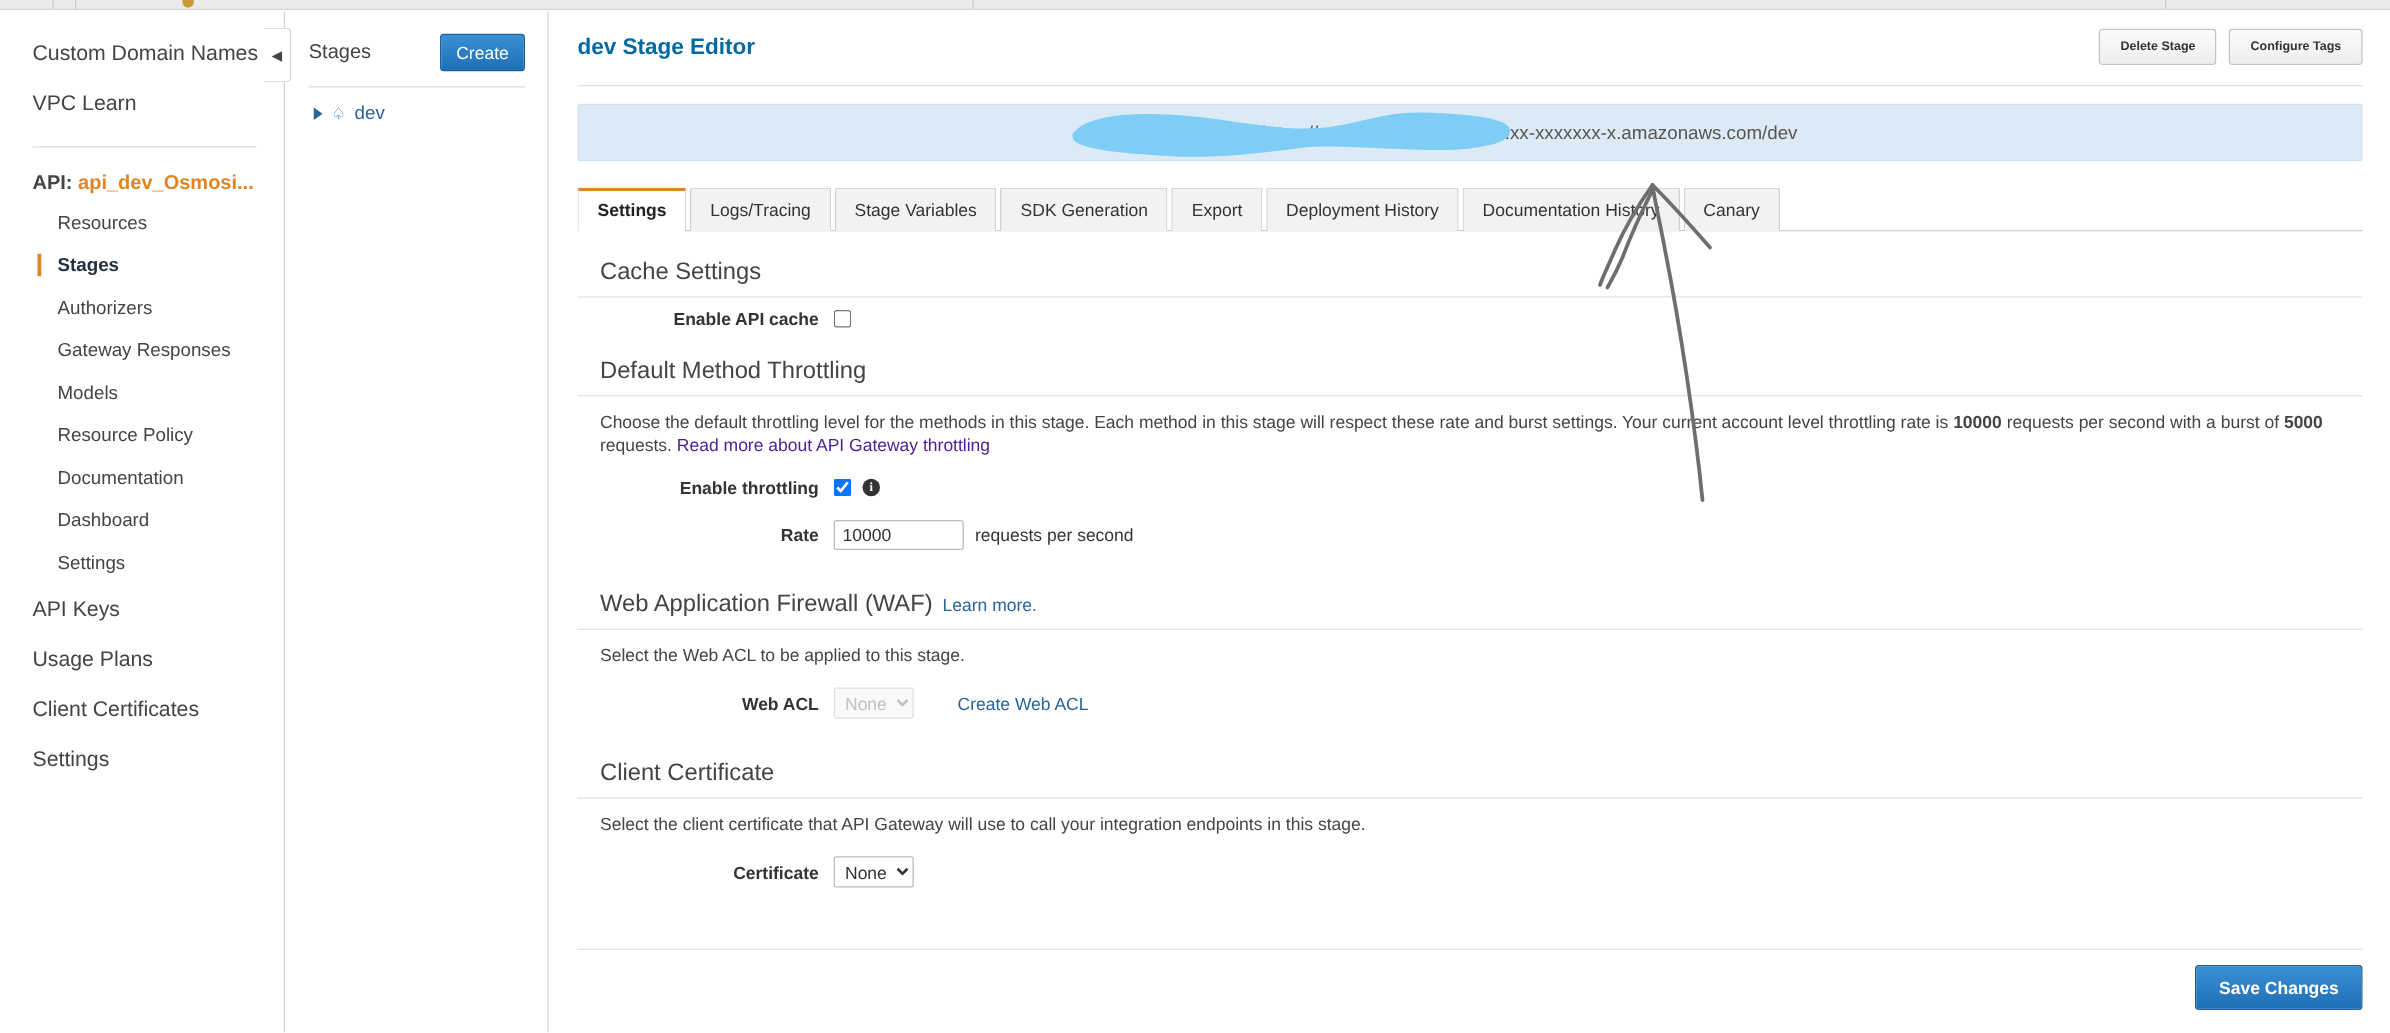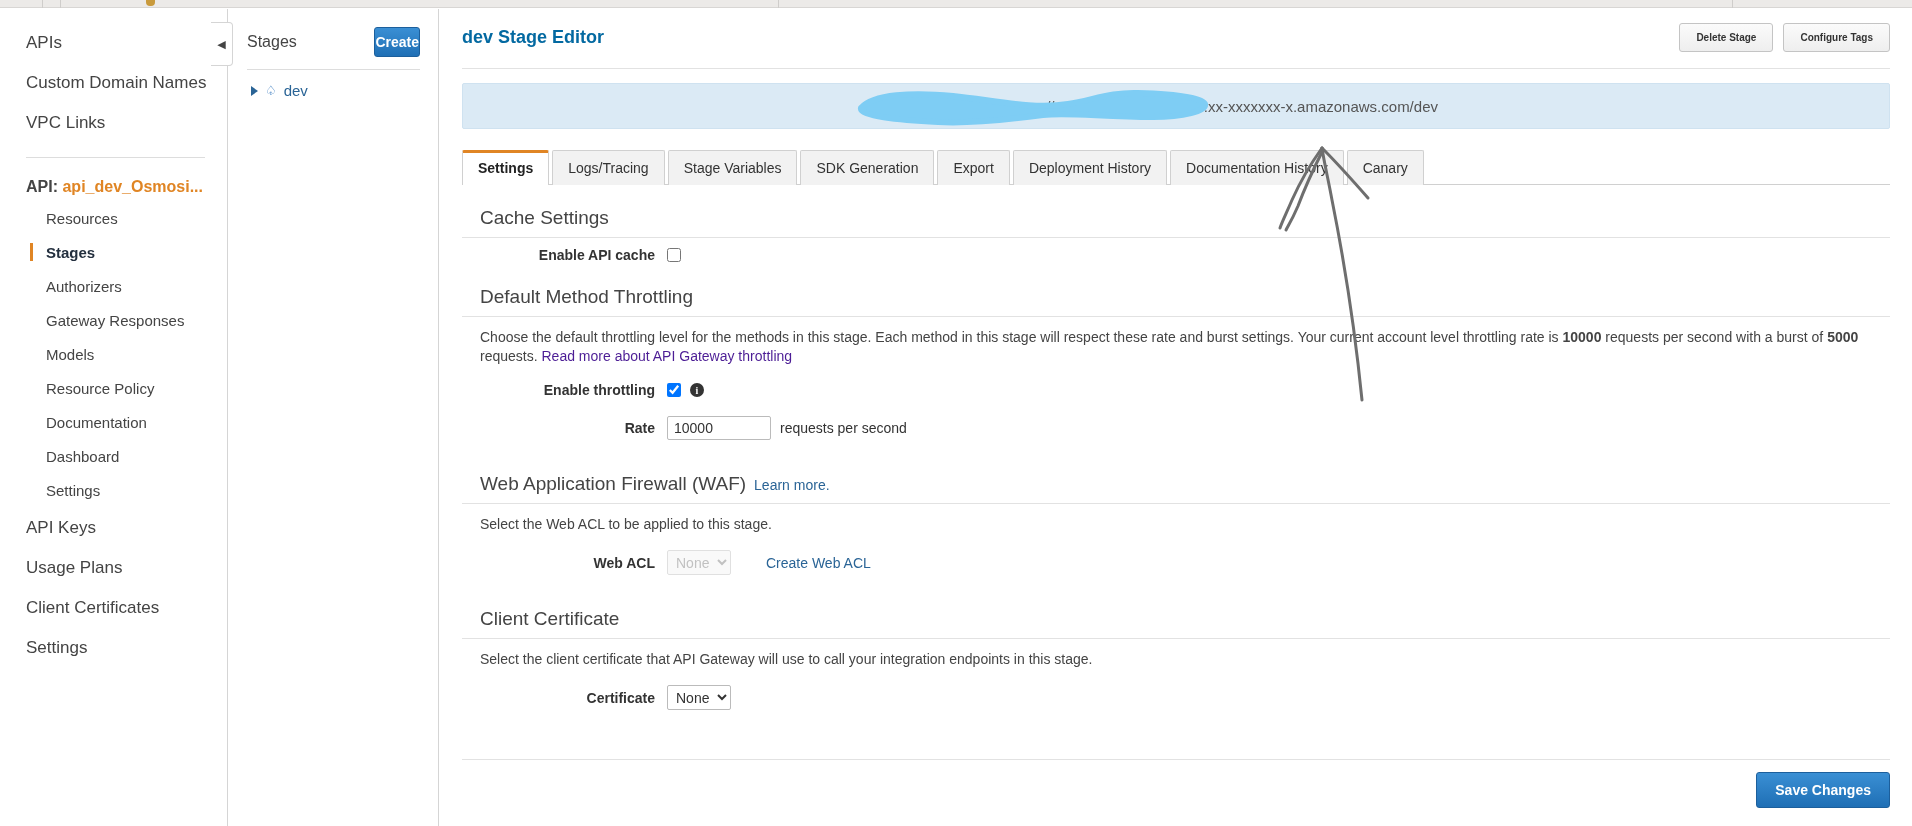--- a/index.html
+++ b/index.html
@@ -112,23 +112,23 @@
     display: flex; align-items: center; justify-content: space-between;
     padding-bottom: 12px;
     border-bottom: 1px solid #dddddd;
   }
   .stages-title { font-size: 16px; color: #444444; }
   .btn-create {
     background: linear-gradient(to bottom, #3a8fd4, #1f6fb5);
     border: 1px solid #1c5f9c;
     border-radius: 3px;
     color: #ffffff;
-    font-weight: bold;
-    font-size: 14px;
-    padding: 6px 0;
+    font-weight: normal;
+    font-size: 14px;
+    padding: 6px 12px;
     cursor: pointer;
   }
   .stage-row {
     display: flex; align-items: center; gap: 7px;
     padding: 12px 2px 0 4px;
     font-size: 15px;
     color: #2a6496;
     cursor: pointer;
   }
   .stage-caret {
@@ -335,27 +335,24 @@
   <div class="top-strip">
     <div class="tick" style="left:42px"></div>
     <div class="tick" style="left:60px"></div>
     <div class="tick" style="left:778px"></div>
     <div class="tick" style="left:1732px"></div>
     <div class="dot"></div>
   </div>
 
   <div class="leftnav">
     <div class="nav-top-item">
-      <span>APIs</span>
+      <span>Custom Domain Names</span>
     </div>
     <div class="nav-top-item">
-      <span>Custom Domain Names</span>
-    </div>
-    <div class="nav-top-item">
-      <span>VPC Links</span>
+      <span>VPC Learn</span>
     </div>
 
     <div class="nav-divider"></div>
 
     <div class="api-label">
       <span>API:</span>
       <span class="api-name">api_dev_Osmosi...</span>
     </div>
 
     <div class="nav-sub-item">

